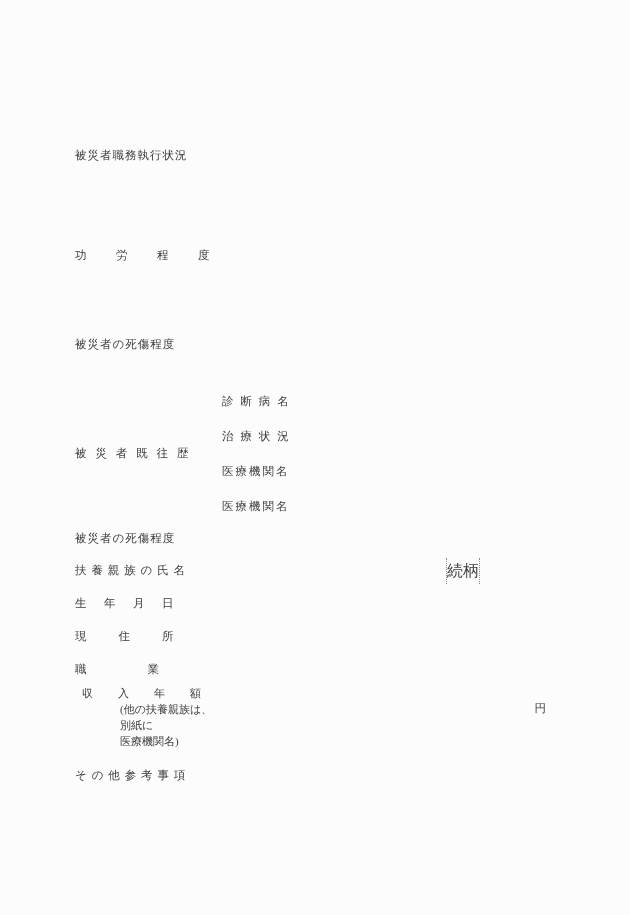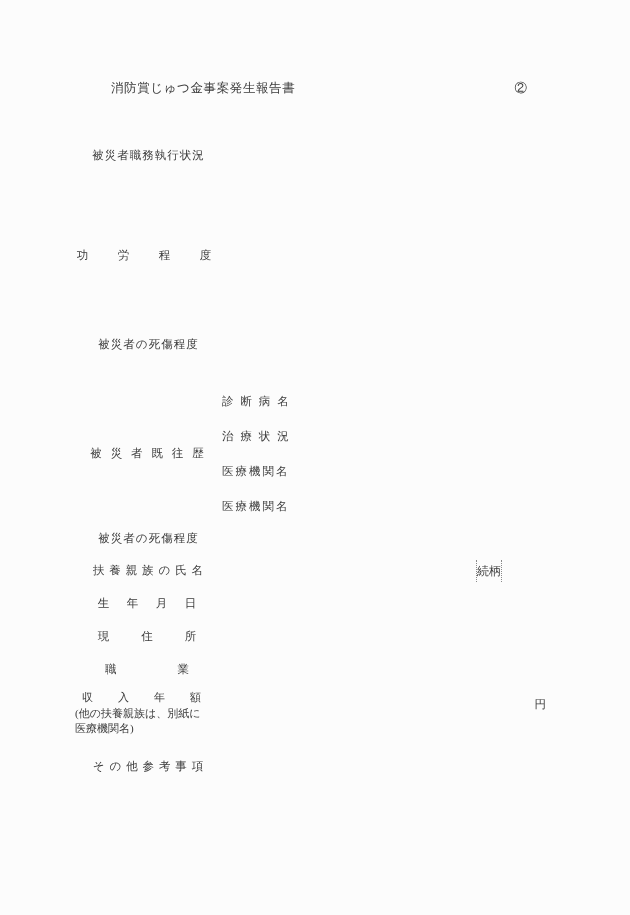--- a/index.html
+++ b/index.html
@@ -69,21 +69,21 @@
   
   .solid-top    { border-top: 1px solid #6b6b6b; }
   .solid-bottom { border-bottom: 1px solid #6b6b6b; }
   .solid-left   { border-left: 1px solid #6b6b6b; }
   .solid-right  { border-right: 1px solid #6b6b6b; }
   .dash-bottom  { border-bottom: 1px dashed #8a8a8a; }
   .dot-bottom   { border-bottom: 1px dotted #8a8a8a; }
 
   .label-cell {
     width: 147px;
-    text-align: center;
+    text-align: left;
     padding: 4px 6px;
     line-height: 1.55;
   }
   .value-cell {
     padding: 4px 8px;
   }
 
   
   .sp1 { letter-spacing: 1px; }
   .sp3 { letter-spacing: 3px; }
@@ -96,41 +96,42 @@
     font-size: 11px;
   }
   .label-multiline .ln-center {
     display: block;
     text-align: left;
     letter-spacing: 7px;
     padding-left: 7px;
   }
   .label-multiline .ln {
     display: block;
+    margin-left: 45px;
   }
 
   .sub-label {
     padding: 5px 8px;
     letter-spacing: 2px;
   }
 
   
   .rel-row-inner {
     position: relative;
     height: 100%;
   }
   .rel-box {
     position: absolute;
-    right: 54px;
+    right: 76px;
     top: 50%;
     transform: translateY(-50%);
     border-left: 1px dotted #8a8a8a;
     border-right: 1px dotted #8a8a8a;
     padding: 5px 0;
-    font-size: 12px;
+    font-size: 16px;
     line-height: 1;
     white-space: nowrap;
   }
 
   .yen-wrap {
     position: relative;
     height: 100%;
   }
   .yen {
     position: absolute;
@@ -149,24 +150,20 @@
     white-space: nowrap;
     color: #3b3b3b;
   }
   .note .note-head { margin-right: 10px; }
 </style>
 </head>
 <body>
 
 <div class="page">
 
-  <div class="header">
-    <div class="doc-title">消防賞じゅつ金事案発生報告書</div>
-    <div class="page-mark">②</div>
-  </div>
 
   <table class="form-table">
     <colgroup>
       <col style="width:147px">
       <col style="width:334px">
     </colgroup>
     <tbody>
 
       <tr>
         <td class="label-cell solid-top solid-bottom solid-left solid-right sp1" style="height:100px">被災者職務執行状況</td>

